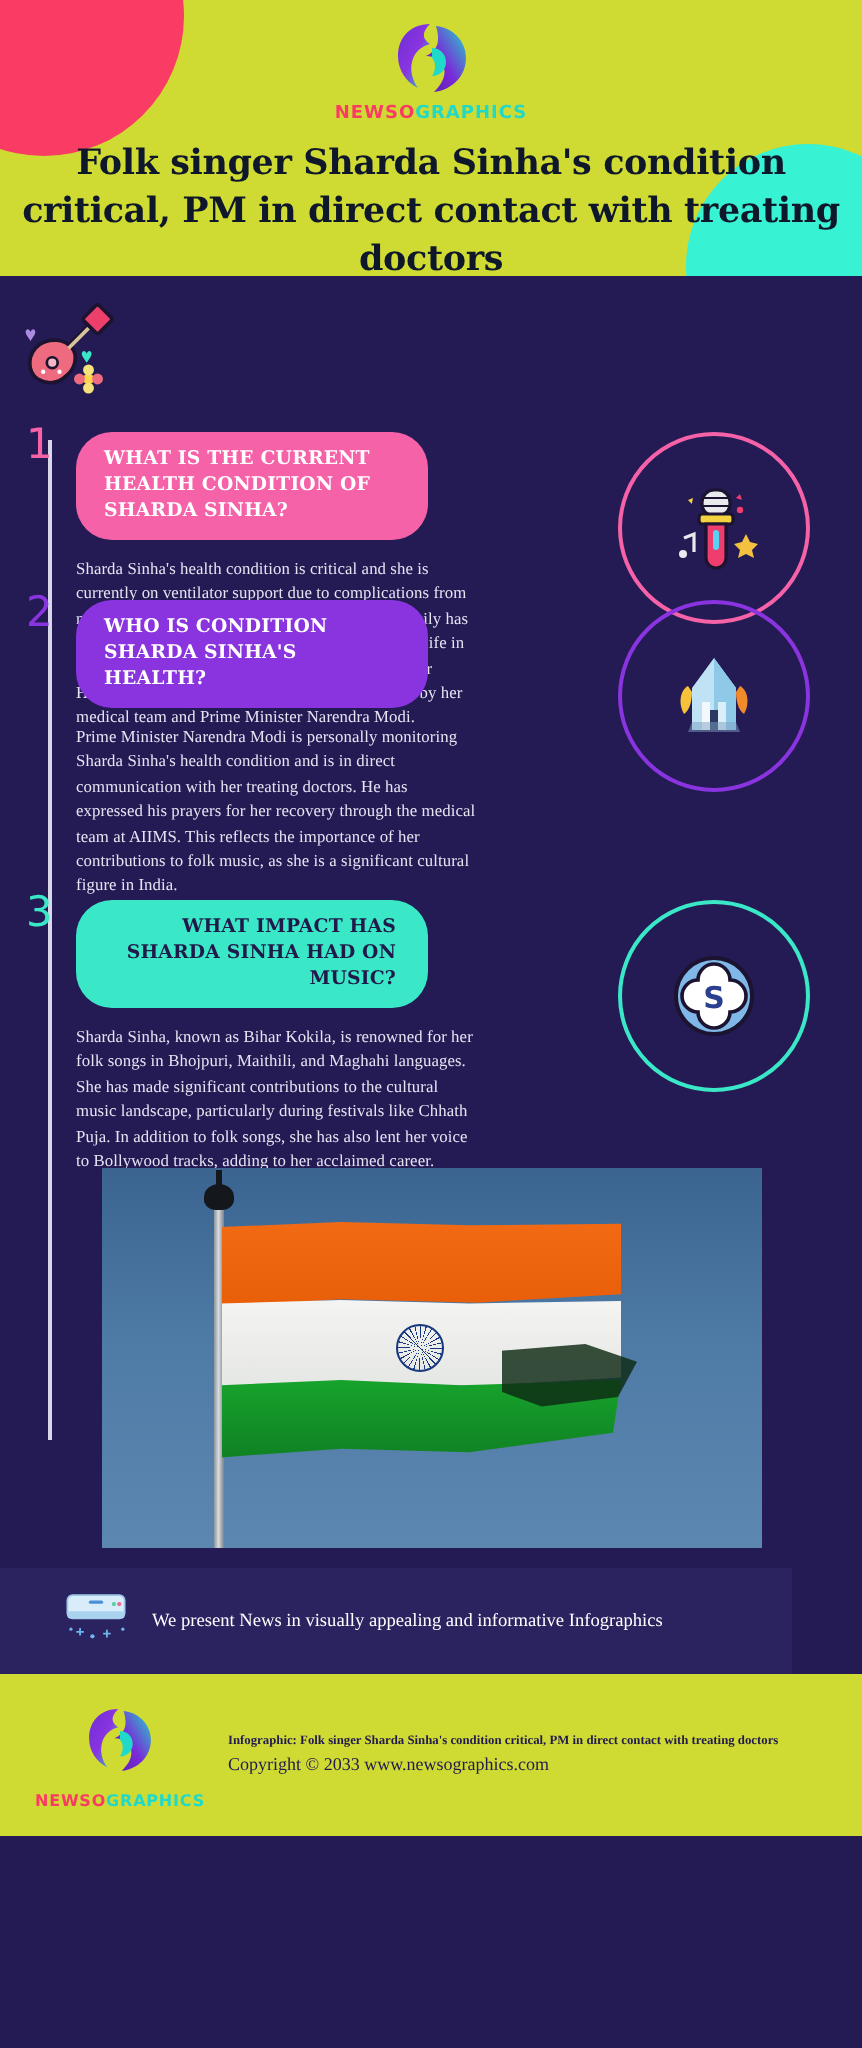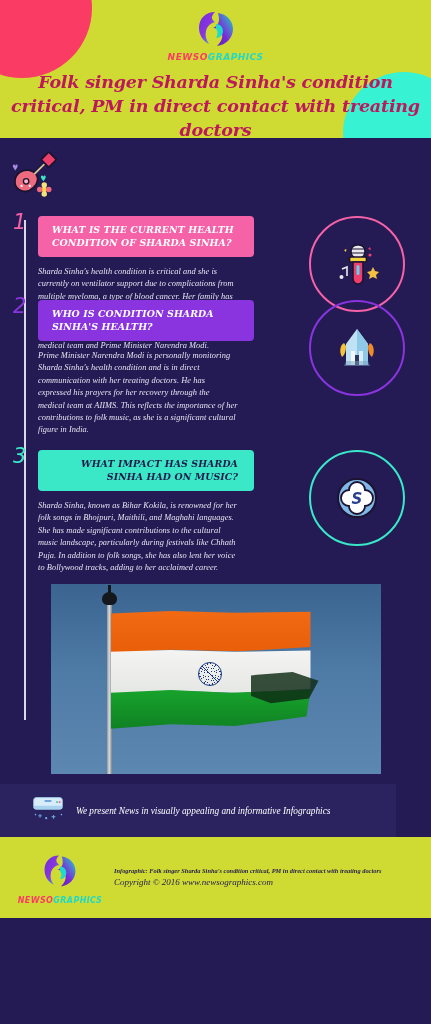--- a/index.html
+++ b/index.html
@@ -7,21 +7,20 @@
     padding: 0;
     background: #ffffff;
   }
   .page {
     position: relative;
     width: 431px;
     height: 1024px;
     overflow: hidden;
     background: #241a54;
     font-family: "Liberation Serif", "DejaVu Serif", serif;
-    font-style: italic;
   }
 
   
   .header {
     position: relative;
     width: 431px;
     height: 138px;
     background: #cfdb33;
     overflow: hidden;
   }
@@ -67,21 +66,21 @@
   .brand-word .b2 { color: #21d9c8; }
   .header-title {
     position: absolute;
     left: 0;
     right: 0;
     top: 70px;
     z-index: 3;
     text-align: center;
     padding: 0 8px;
     box-sizing: border-box;
-    color: #be185d;
+    color: #0f172a;
     font-family: "DejaVu Serif", serif;
     font-weight: bold;
     font-size: 17.5px;
     line-height: 24px;
     letter-spacing: -0.2px;
   }
 
   
   .body-area {
     position: relative;
@@ -117,24 +116,24 @@
     position: absolute;
     left: 13px;
     top: -4px;
     font-family: "DejaVu Sans", sans-serif;
     font-size: 21px;
     font-weight: normal;
     line-height: 21px;
   }
   .qa-pill {
     display: inline-block;
-    border-radius: 4px;
+    border-radius: 18px;
     padding: 7px 16px 8px 14px;
     box-sizing: border-box;
-    width: 216px;
+    width: 176px;
     font-family: "DejaVu Serif", serif;
     font-weight: bold;
     font-size: 9.4px;
     line-height: 13px;
     letter-spacing: 0.1px;
   }
   .qa-body {
     margin-top: 9px;
     width: 200px;
     color: #e6e4f2;
@@ -468,17 +467,17 @@
         <path d="M21 5 C11 5 5 12 5 21 C5 28 9 34 15 37 C12 33 11 28 12 24 C13 19 17 16 21 15 C18 13 16 10 21 5 Z" fill="url(#lg1)"></path>
         <path d="M24 6 C33 7 39 14 39 22 C39 31 32 38 23 39 C27 35 29 31 28 27 C27 23 23 21 19 21 C23 19 27 16 24 6 Z" fill="url(#lg2)"></path>
         <path d="M22 17 C26 17 29 20 29 24 C29 28 26 31 22 31 C24 28 24 24 22 22 Z" fill="#21d9c8"></path>
       </svg>
       <div class="footer-brand-word">
         <span class="b1">NEWSO</span><span class="b2">GRAPHICS</span>
       </div>
     </div>
     <div class="footer-text">
       <div class="footer-line1">Infographic: Folk singer Sharda Sinha's condition critical, PM in direct contact with treating doctors</div>
-      <div class="footer-line2">Copyright © 2016 www.newsographics.com</div>
+      <div class="footer-line2">Copyright © 2033 www.newsographics.com</div>
     </div>
   </div>
 
 </div>
 
 </body></html>

